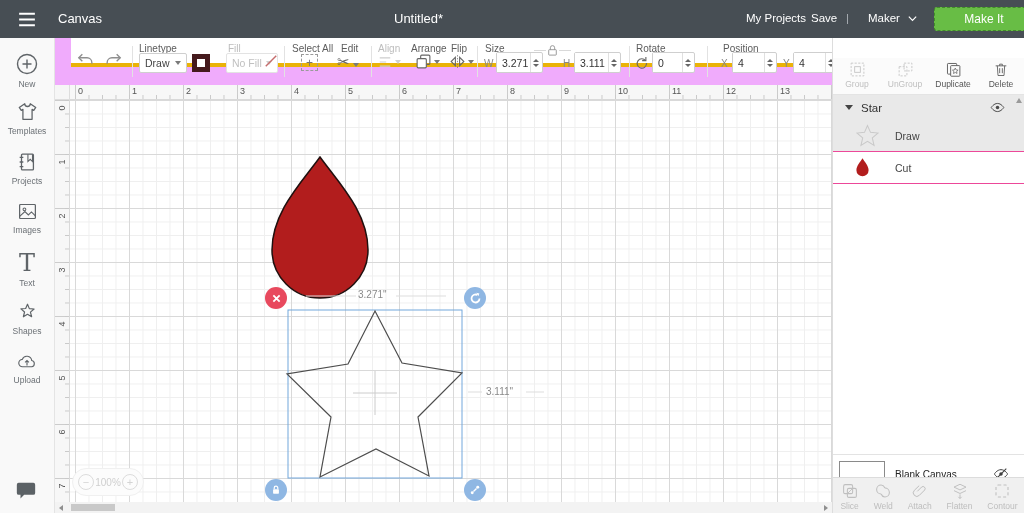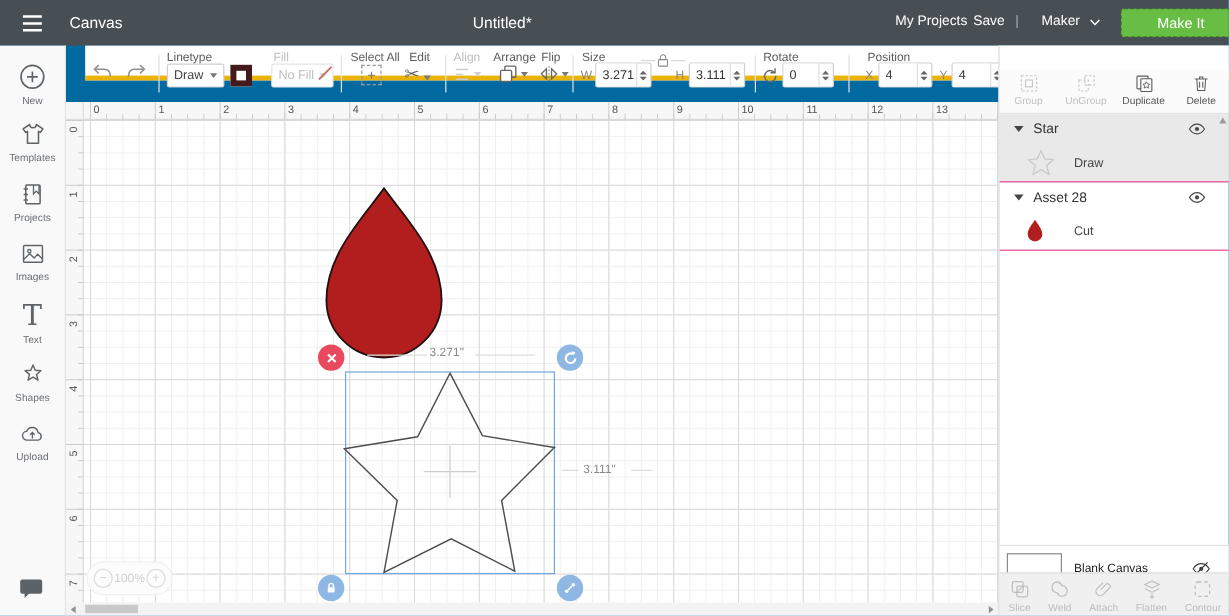--- a/index.html
+++ b/index.html
@@ -1,17 +1,17 @@
 <!DOCTYPE html>
 <html><head>
 <meta charset="utf-8">
 <style>
   * { margin:0; padding:0; box-sizing:border-box; }
   html,body { font-family:"Liberation Sans",sans-serif; }
-  .app { position:relative; width:1024px; height:513px; background:#0369a1; overflow:hidden; }
+  .app { position:relative; width:1024px; height:513px; background:#f0abfc; overflow:hidden; }
 
   
   .header { position:absolute; left:0; top:0; width:1024px; height:38px; background:#474e54; color:#fff; }
   .hamburger { position:absolute; left:14px; top:8px; width:26px; height:22px; cursor:pointer; color:#fff; display:flex; align-items:center; }
   .app-title { position:absolute; left:58px; top:11px; font-size:13px; color:#fff; }
   .doc-title { position:absolute; left:394px; top:11px; font-size:13px; color:#fff; }
   .hdr-link { position:absolute; top:12px; font-size:11.5px; color:#fff; cursor:pointer; }
   .hdr-myprojects { left:746px; }
   .hdr-save { left:811px; }
   .hdr-bar { left:846px; color:#aab0b5; }
@@ -482,28 +482,20 @@
      <div class="layer-row">
        <span class="thumb">
               <svg viewBox="0 0 24 24" width="25" height="25" fill="none">
                 <polygon points="12,2.5 14.9,9 22,9.7 16.6,14.3 18.3,21.5 12,17.6 5.7,21.5 7.4,14.3 2,9.7 9.1,9" stroke="#c9c9c9" stroke-width="1"></polygon>
               </svg>
             </span>
        <span class="lop">Draw</span>
      </div>
    </div>
         <div class="layer-group">
-     <div class="group-row">
-       <span class="tri"></span>
-       <span class="gname">Asset 28</span>
-       <span class="eye"><svg viewBox="0 0 24 24" width="15" height="15" fill="none">
-                <path d="M2 12s4-6.5 10-6.5S22 12 22 12s-4 6.5-10 6.5S2 12 2 12z" stroke="currentColor" stroke-width="1.6"></path>
-                <circle cx="12" cy="12" r="2.8" fill="currentColor"></circle>
-              </svg></span>
-     </div>
      <div class="layer-row">
        <span class="thumb">
               <svg viewBox="0 0 16 22" width="15" height="21">
                 <path d="M8 1C6 4.5 1.5 9 1.5 13.8a6.5 6.5 0 0 0 13 0C14.5 9 10 4.5 8 1Z" fill="#b21d1d"></path>
               </svg>
             </span>
        <span class="lop">Cut</span>
      </div>
    </div>
       </div>

